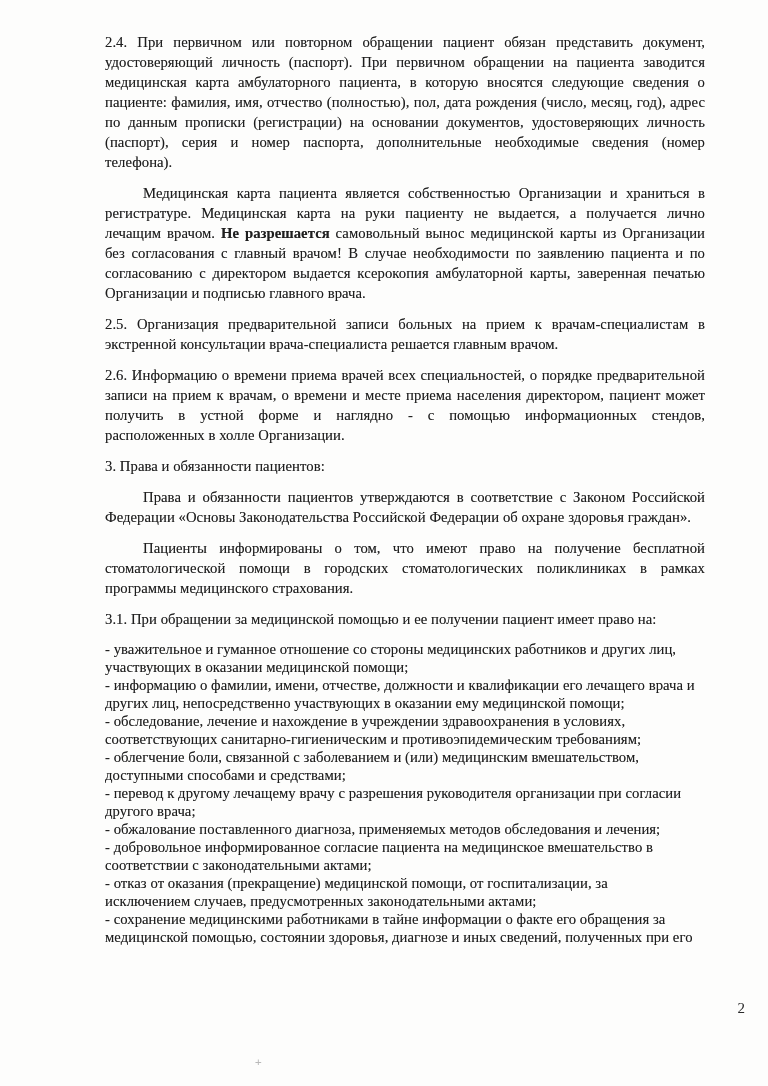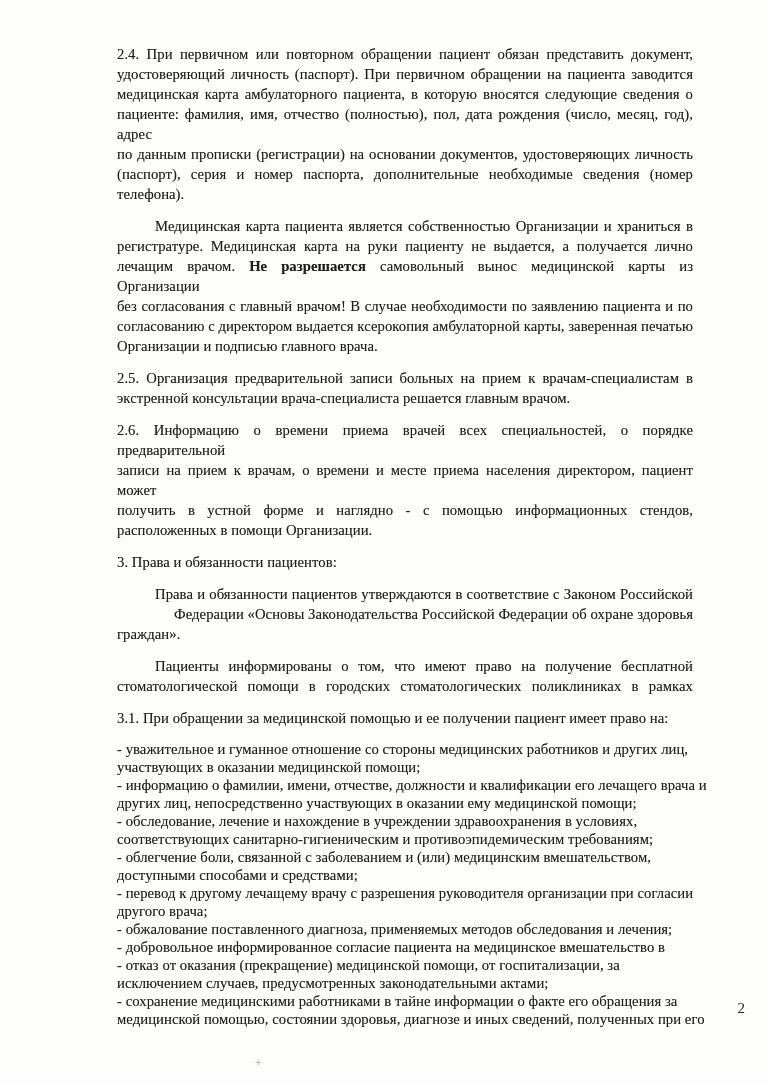--- a/index.html
+++ b/index.html
@@ -9,21 +9,21 @@
     font-family:"Liberation Serif","DejaVu Serif",serif;
     color:#1e1e1e;
     position:relative;
     overflow:hidden;
   }
   .page{
     position:absolute;
     left:105px;top:32px;
     width:600px;
   }
-  .block{margin:12px;}
+  .block{margin:0;}
   .block + .block{margin-top:11px;}
   .line{
     font-size:14.7px;
     line-height:20px;
     letter-spacing:0.05px;
     text-shadow:0 0 0.4px rgba(30,30,30,0.45);
   }
   .just{text-align:justify;text-align-last:justify;}
   .lastline{text-align:right;text-align-last:left;}
   .ind{text-indent:38px;}
@@ -68,49 +68,51 @@
       <div class="line lastline">Организации и подписью главного врача.</div>
     </div>
     <div class="block">
       <div class="line just">2.5. Организация предварительной записи больных на прием к врачам-специалистам в</div>
       <div class="line lastline">экстренной консультации врача-специалиста решается главным врачом.</div>
     </div>
     <div class="block">
       <div class="line just">2.6. Информацию о времени приема врачей всех специальностей, о порядке предварительной</div>
       <div class="line just">записи на прием к врачам, о времени и месте приема населения директором, пациент может</div>
       <div class="line just">получить в устной форме и наглядно - с помощью информационных стендов,</div>
-      <div class="line lastline">расположенных в помощи Организации.</div>
+      <div class="line lastline">расположенных в холле Организации.</div>
     </div>
     <div class="block heading">
       <div class="line">3. Права и обязанности пациентов:</div>
     </div>
     <div class="block">
       <div class="line just ind">Права и обязанности пациентов утверждаются в соответствие с Законом Российской</div>
       <div class="line lastline">Федерации «Основы Законодательства Российской Федерации об охране здоровья граждан».</div>
     </div>
     <div class="block">
       <div class="line just ind">Пациенты информированы о том, что имеют право  на получение бесплатной</div>
       <div class="line just">стоматологической помощи в городских стоматологических поликлиниках в рамках</div>
+      <div class="line lastline">программы медицинского страхования.</div>
     </div>
     <div class="block">
       <div class="line">3.1. При обращении за медицинской помощью и ее получении пациент имеет право на:</div>
     </div>
     <div class="block bullets">
       <div class="line">- уважительное и гуманное отношение со стороны медицинских работников и других лиц,</div>
       <div class="line">участвующих в оказании медицинской помощи;</div>
       <div class="line">- информацию о фамилии, имени, отчестве, должности и квалификации его лечащего врача и</div>
       <div class="line">других лиц, непосредственно участвующих в оказании ему медицинской помощи;</div>
       <div class="line">- обследование, лечение и нахождение в учреждении здравоохранения в условиях,</div>
       <div class="line">соответствующих санитарно-гигиеническим и противоэпидемическим требованиям;</div>
       <div class="line">- облегчение боли, связанной с заболеванием и (или) медицинским вмешательством,</div>
       <div class="line">доступными способами и средствами;</div>
       <div class="line">- перевод к другому лечащему врачу с разрешения руководителя организации при согласии</div>
       <div class="line">другого врача;</div>
       <div class="line">- обжалование поставленного диагноза, применяемых методов обследования и лечения;</div>
       <div class="line">- добровольное информированное согласие пациента на медицинское вмешательство в</div>
+      <div class="line">соответствии с законодательными актами;</div>
       <div class="line">- отказ от оказания (прекращение) медицинской помощи, от госпитализации, за</div>
       <div class="line">исключением случаев, предусмотренных законодательными актами;</div>
       <div class="line">- сохранение медицинскими работниками в тайне информации о факте его обращения за</div>
       <div class="line">медицинской помощью, состоянии здоровья, диагнозе и иных сведений, полученных при его</div>
     </div>
   </div>
 
 <div class="page-number">2</div>
 
 <div class="scan-artifact">+</div>

